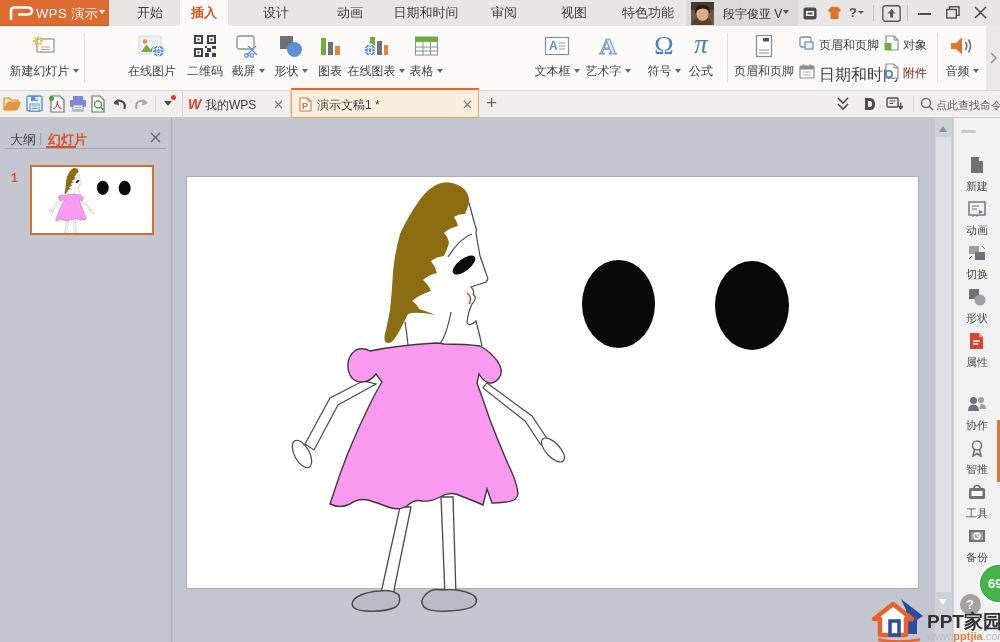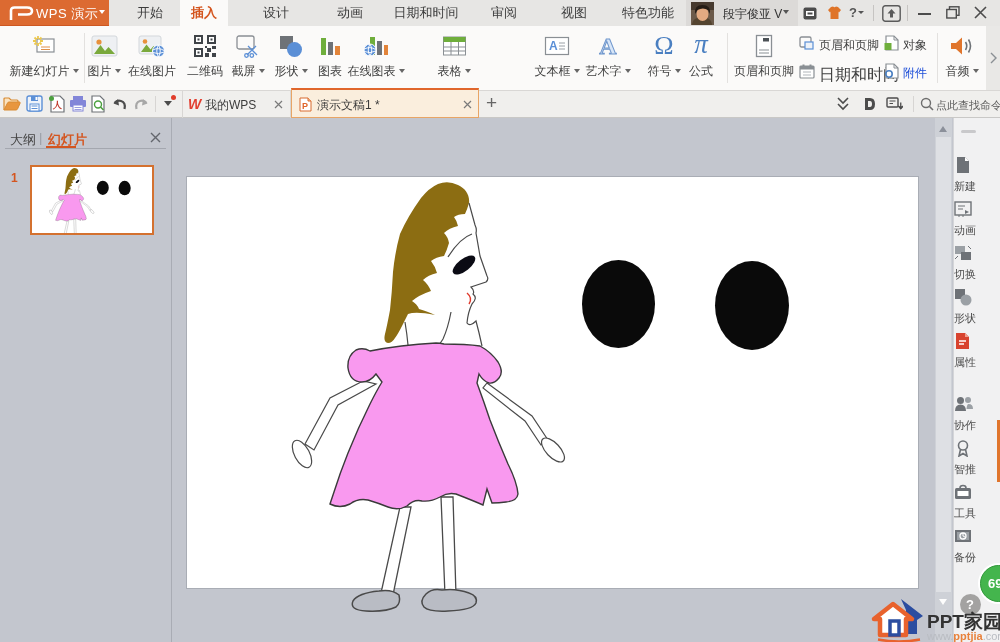--- a/index.html
+++ b/index.html
@@ -25,21 +25,21 @@
 
   
   #tabrow { position:absolute; left:0; top:91px; width:1000px; height:27px; background:#f0efed; border-bottom:1px solid #c9c8c6; }
 
   
   #leftdivider { position:absolute; left:171px; top:118px; width:1px; height:524px; background:#a9acb4; }
   #slide { position:absolute; left:186px; top:176px; width:733px; height:413px; background:#fff; border:1px solid #a9adb5; }
 
   
   #sidebar { position:absolute; left:953px; top:118px; width:47px; height:524px; background:#f1f1f2; border-left:1px solid #d4d5d8; }
-  .sbitem { position:absolute; left:0; width:46px; }
+  .sbitem { position:absolute; left:0; width:46px; text-align:center; }
   .sblabel { font-size:11px; color:#4c4c4c; display:block; margin-top:1px; }
 </style>
 </head>
 <body>
 <div id="app">
   <div id="titlebar">
     <div id="logoblock">
       <svg class="abs" style="left:8px;top:5px" width="26" height="16" viewBox="0 0 26 16">
         <path d="M3,15 L3,5.5 Q3,2.5 6.5,2.5 L19,2.5 Q24,2.5 24,6 Q24,9.5 19,9.5 L10,9.5" fill="none" stroke="#fff" stroke-width="2.6"></path>
       </svg>
@@ -98,28 +98,20 @@
             <path d="M7,7 L7,7"></path>
             <g transform="translate(7,7)">
               <path d="M0,-5 V-2 M0,2 V5 M-5,0 H-2 M2,0 H5 M-3.5,-3.5 L-1.5,-1.5 M1.5,1.5 L3.5,3.5 M3.5,-3.5 L1.5,-1.5 M-1.5,1.5 L-3.5,3.5"></path>
             </g>
           </g>
         <path d="M10,13 H19 M10,15.5 H19" stroke="#e0914b" stroke-width="1"></path>
       </svg>
       <div class="rlabel" style="left:-50px">新建幻灯片<span class="caret"></span></div>
     </div>
     <div class="rsep" style="left:84px"></div>
-    <div class="ritem" style="left:54px;width:100px">
-      <svg style="margin-top:8px" width="27" height="24" viewBox="0 0 27 24">
-        <rect x="1" y="2" width="25" height="20" rx="2" fill="#eef0f3" stroke="#d3d7db"></rect>
-        <circle cx="8" cy="8" r="2.6" fill="#e8913d"></circle>
-        <path d="M3,20 L9.5,11 L14,17 L17.5,13 L24,20 Z" fill="#7aa93c"></path>
-      </svg>
-      <div class="rlabel" style="left:-50px">图片<span class="caret"></span></div>
-    </div>
     <div class="ritem" style="left:102px;width:100px">
       <svg style="margin-top:8px" width="28" height="24" viewBox="0 0 28 24">
         <rect x="1" y="2" width="22" height="18" rx="2" fill="#eef0f3" stroke="#d3d7db"></rect>
         <circle cx="7" cy="7.5" r="2.3" fill="#e8913d"></circle>
         <path d="M3,18 L8.5,10.5 L12.5,15.5 L15.5,12 L20,18 Z" fill="#7aa93c"></path>
         <circle cx="20.5" cy="17" r="6" fill="#5b8fd6" stroke="#fff"></circle>
         <path d="M14.8,16 Q20.5,13 26,16.5 M14.8,18.5 Q20.5,21 26,18 M20.5,11 Q17,17 20.5,23 M20.5,11 Q24,17 20.5,23" stroke="#fff" stroke-width="0.9" fill="none"></path>
       </svg>
       <div class="rlabel" style="left:-50px">在线图片</div>
     </div>
@@ -177,21 +169,21 @@
       <div class="rlabel" style="left:-50px">在线图表<span class="caret"></span></div>
     </div>
     <div class="ritem" style="left:280px;width:100px">
       <svg style="margin-top:8px" width="24" height="24" viewBox="0 0 24 24">
         <rect x="3" y="4" width="5" height="17" fill="#6fae3c"></rect>
         <rect x="10" y="8" width="5" height="13" fill="#6e7277"></rect>
         <rect x="17" y="12" width="5" height="9" fill="#e2843a"></rect>
       </svg>
       <div class="rlabel" style="left:-50px">图表</div>
     </div>
-    <div class="ritem" style="left:404px;width:100px">
+    <div class="ritem" style="left:376px;width:100px">
       <svg style="margin-top:8px" width="25" height="24" viewBox="0 0 25 24">
         <rect x="1.5" y="3" width="22" height="18" fill="#fff" stroke="#8a8f94"></rect>
         <rect x="1.5" y="3" width="22" height="5" fill="#6fae3c"></rect>
         <path d="M1.5,13 H23.5 M1.5,17 H23.5 M9,8 V21 M16.5,8 V21" stroke="#8a8f94" fill="none"></path>
       </svg>
       <div class="rlabel" style="left:-50px">表格<span class="caret"></span></div>
     </div>
     <div class="ritem" style="left:507px;width:100px">
       <svg style="margin-top:8px" width="26" height="24" viewBox="0 0 26 24">
         <rect x="1.5" y="3.5" width="23" height="17" fill="#fff" stroke="#8a8f94" stroke-width="1.2"></rect>
@@ -252,21 +244,21 @@
       </svg>
     </div>
     <span class="abs" style="left:903px;top:11px;font-size:12px;color:#3f3f3f">对象</span>
     <div class="small2" style="position:absolute;left:884px;top:37px">
       <svg width="15" height="16" viewBox="0 0 15 16">
         <path d="M2,1 L10,1 L14,5 L14,15 L2,15 Z" fill="#fff" stroke="#8a8f94" stroke-width="1.2"></path>
         <path d="M10,1 L10,5 L14,5" fill="none" stroke="#8a8f94"></path>
         <circle cx="5" cy="11" r="3.2" fill="none" stroke="#4a7fc1" stroke-width="1.6"></circle>
       </svg>
     </div>
-    <span class="abs" style="left:903px;top:39px;font-size:12px;color:#1d4ed8">附件</span>
+    <span class="abs" style="left:903px;top:39px;font-size:12px;color:#7f1d1d">附件</span>
     <div class="rsep" style="left:937px"></div>
     <div class="ritem" style="left:912px;width:100px">
       <svg style="margin-top:8px" width="26" height="24" viewBox="0 0 26 24">
         <path d="M2,9 L7,9 L13,3.5 L13,20.5 L7,15 L2,15 Z" fill="#e0752c"></path>
         <path d="M16.5,8 Q19,12 16.5,16 M19.5,5.5 Q23.5,12 19.5,18.5" stroke="#6e7277" stroke-width="1.6" fill="none"></path>
       </svg>
       <div class="rlabel" style="left:-50px">音频<span class="caret"></span></div>
     </div>
     <div class="abs" style="left:986px;top:0;width:14px;height:64px;background:#e9e8e6"></div>
     <svg class="abs" style="left:989px;top:26px" width="8" height="12" viewBox="0 0 8 12">

